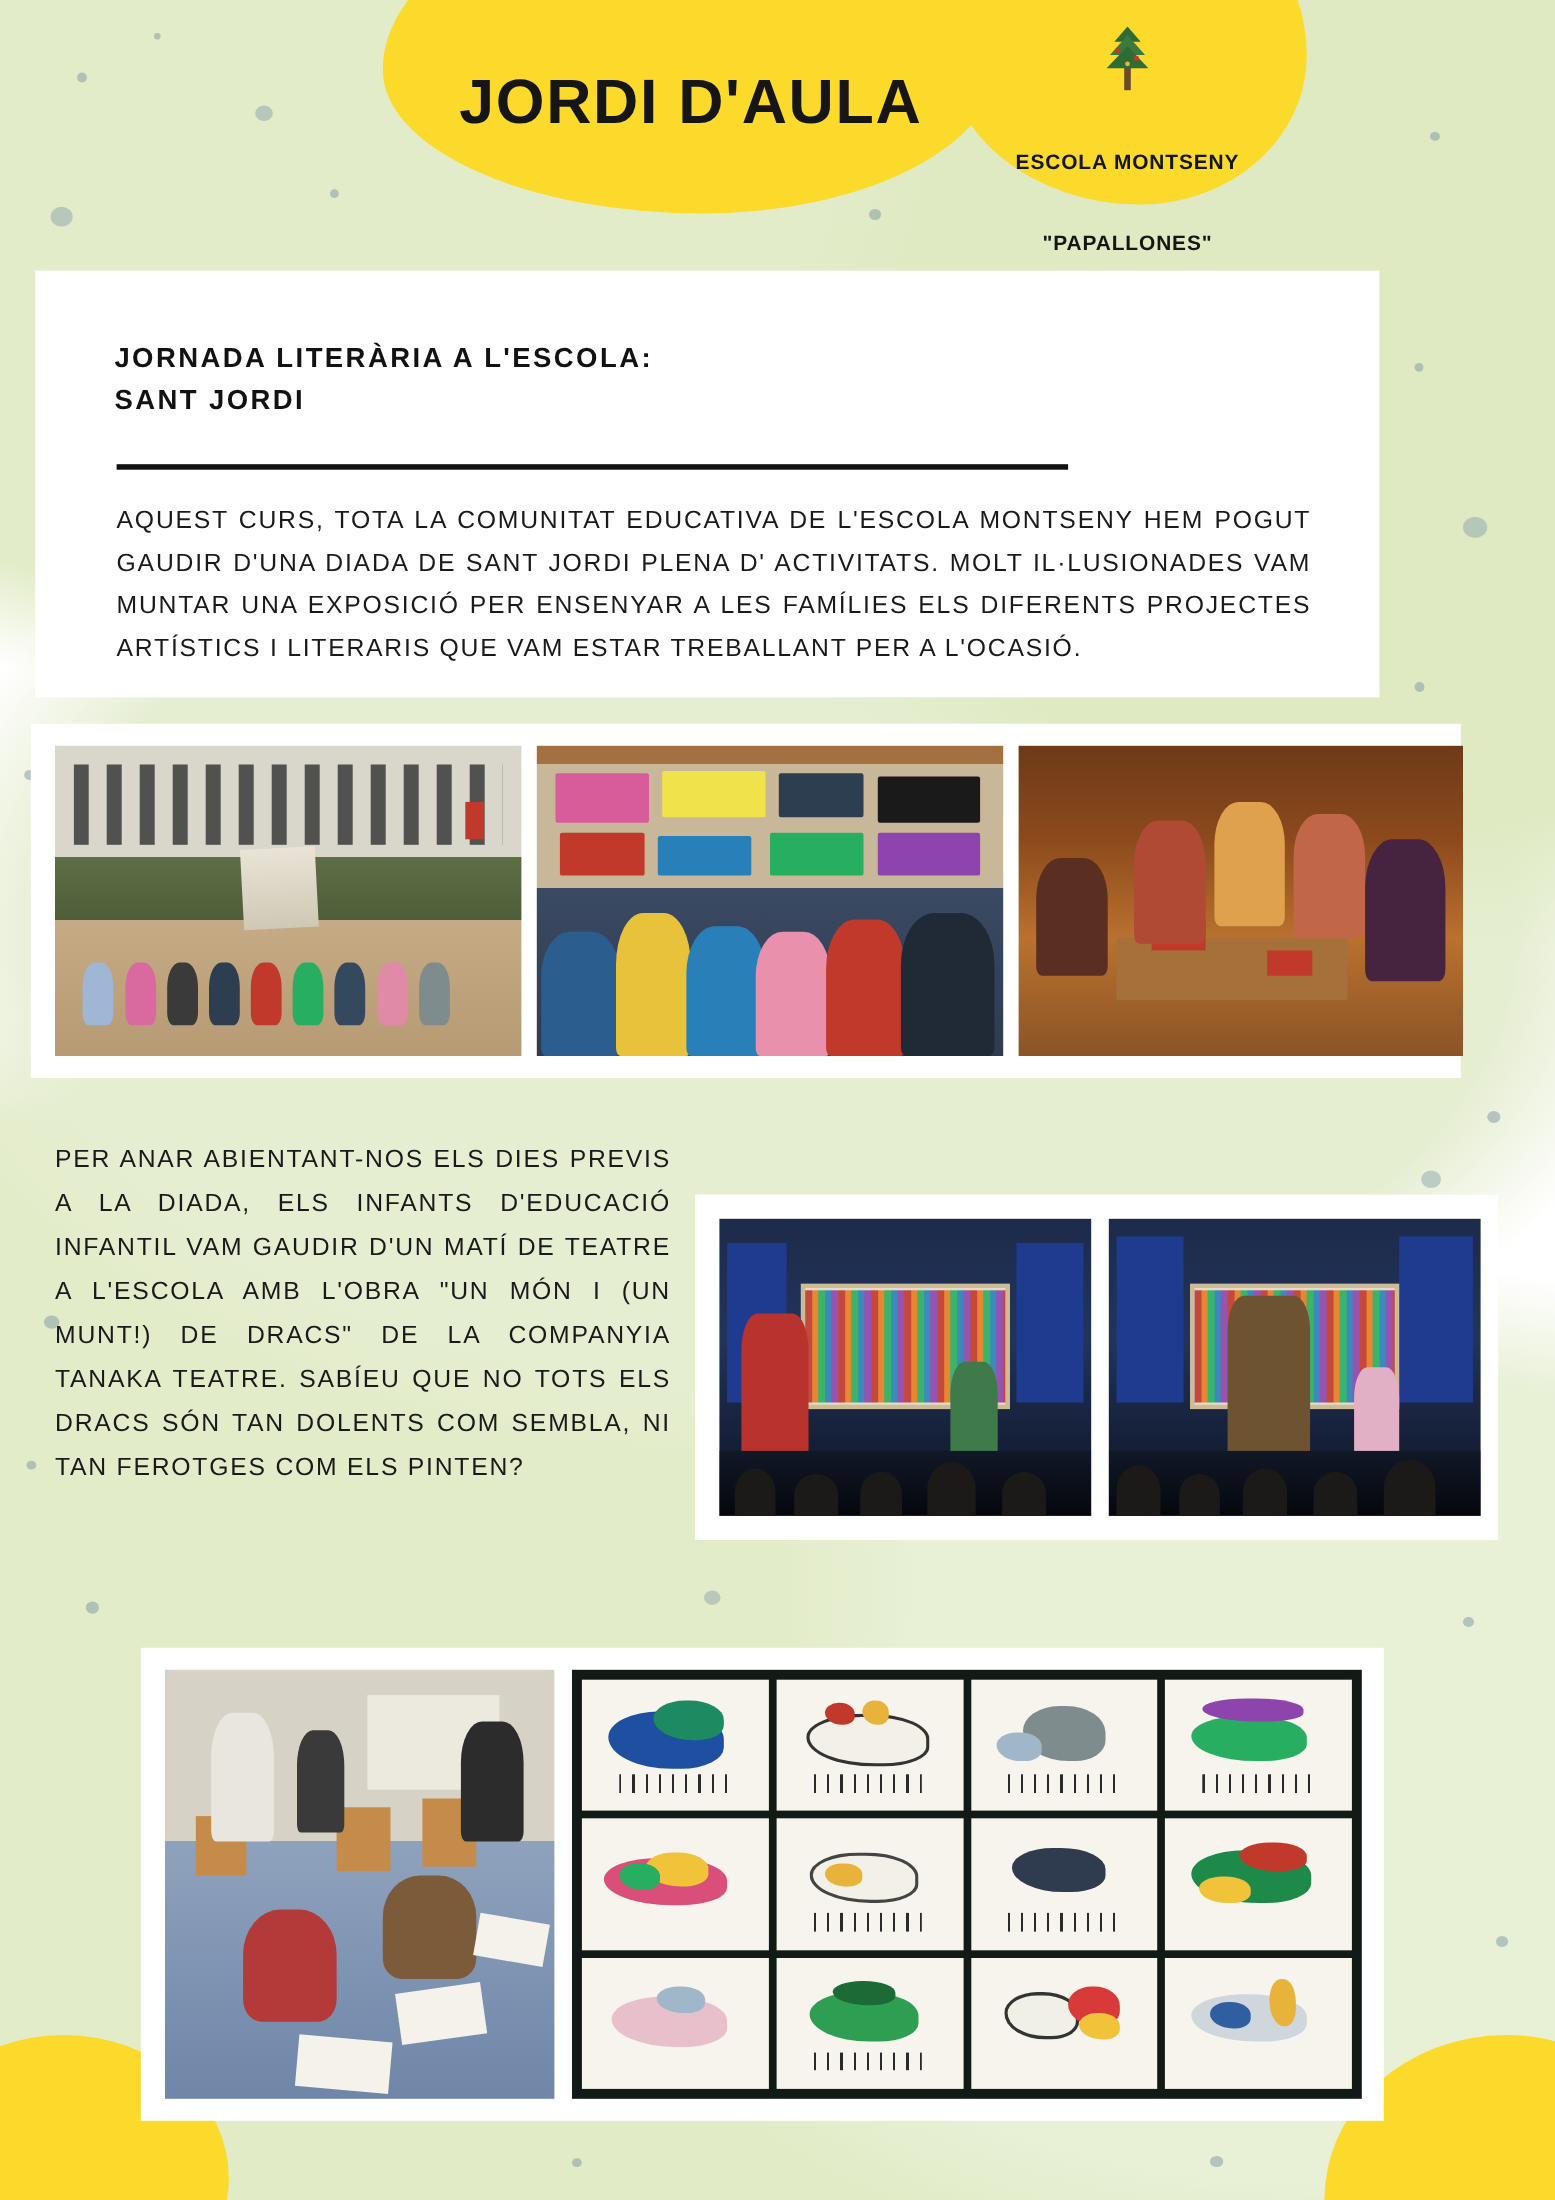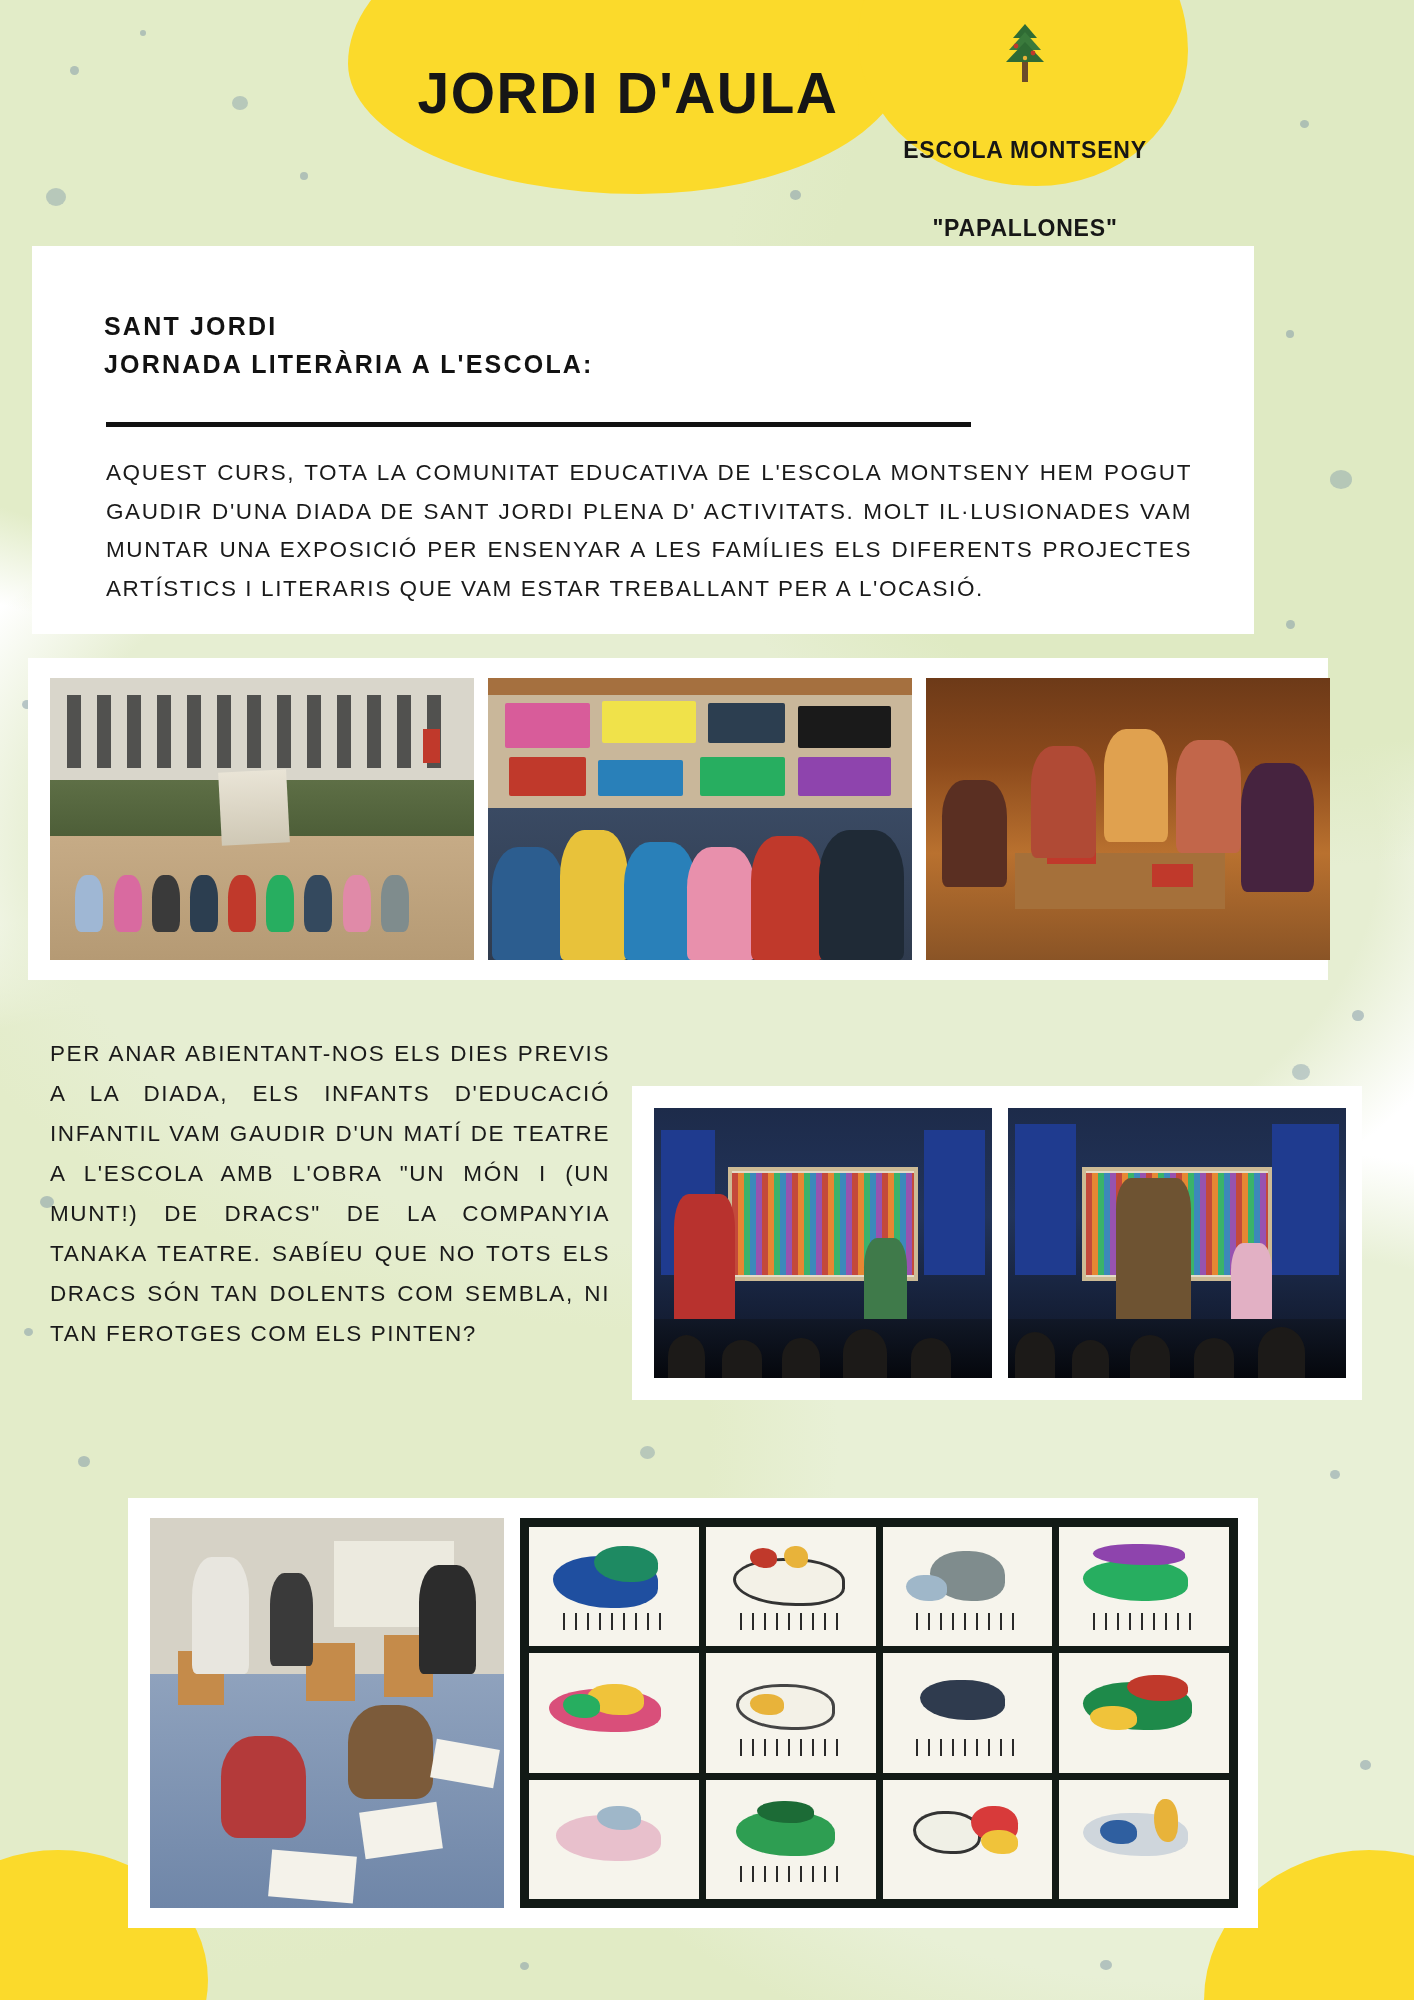--- a/index.html
+++ b/index.html
@@ -75,21 +75,21 @@
     color: #161616;
   }
   .school-block {
     position: absolute;
     left: 880px; top: 22px;
     width: 290px;
     text-align: center;
   }
   .tree-icon { display: block; margin: 0 auto 10px; }
   .school-name, .school-sub {
-    font-size: 23px;
+    font-size: 19px;
     font-weight: bold;
     letter-spacing: .8px;
     color: #161616;
     line-height: 1.3;
     margin-top: 48px;
   }
 
   
   .card { position: absolute; background: #ffffff; }
 
@@ -257,22 +257,22 @@
       <circle cx="34" cy="31" r="2.4" fill="#c0392b"></circle>
       <circle cx="26" cy="36" r="2.2" fill="#e8b33a"></circle>
     </svg>
   </span>
   <div class="school-name" data-interactable="false">ESCOLA MONTSENY</div>
   <div class="school-sub" data-interactable="false">"PAPALLONES"</div>
 </div>
 
 <div class="card card-intro" data-interactable="false">
   <div class="section-title" data-interactable="false">
+    <div data-interactable="false">JORNADA LITERÀRIA A L'ESCOLA:</div>
     <div data-interactable="false">SANT JORDI</div>
-    <div data-interactable="false">JORNADA LITERÀRIA A L'ESCOLA:</div>
   </div>
   <div class="title-rule" data-interactable="false"></div>
   <div class="intro-text" data-interactable="false">AQUEST CURS, TOTA LA COMUNITAT EDUCATIVA DE L'ESCOLA MONTSENY HEM POGUT GAUDIR D'UNA DIADA DE SANT JORDI PLENA D' ACTIVITATS. MOLT IL·LUSIONADES VAM MUNTAR UNA EXPOSICIÓ PER ENSENYAR A LES FAMÍLIES ELS DIFERENTS PROJECTES ARTÍSTICS I LITERARIS QUE VAM ESTAR TREBALLANT PER A L'OCASIÓ.</div>
 </div>
 
 <div class="card card-strip1" data-interactable="false">
   <div class="strip1-row">
 
     <div class="photo p1" data-interactable="false" style="width:424px;height:282px;">
       <div class="frames" data-interactable="false"></div>

